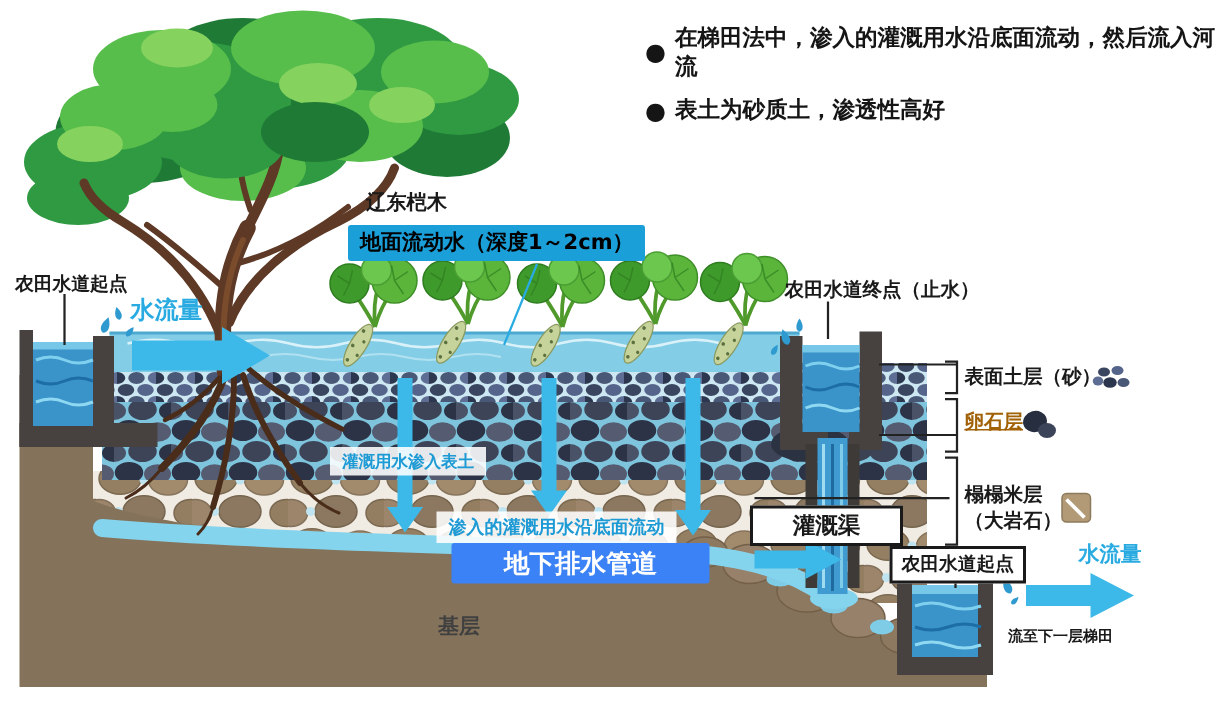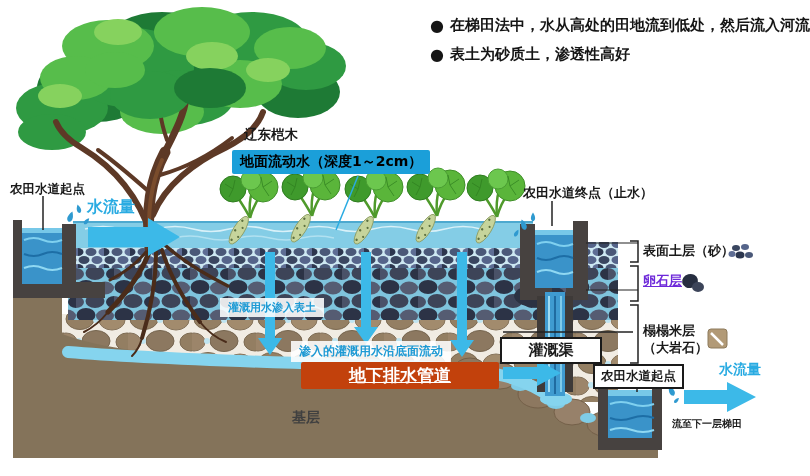--- a/index.html
+++ b/index.html
@@ -272,21 +272,21 @@
     <polygon points="361,252 371,252 371,327 378,327 366,344 354,327 361,327"></polygon>
     <polygon points="457,252 467,252 467,340 474,340 462,357 450,340 457,340"></polygon>
     <polygon points="503,367 537,367 537,360 561,373 537,386 537,379 503,379"></polygon>
   </g>
   <line x1="358" y1="176" x2="336" y2="230" stroke="#29abe2" stroke-width="1.5"></line>
 </svg>
 
 <div id="bullets">
   <div class="bullet-row">
     <span class="bullet-marker">●</span>
-    <span>在梯田法中，水从高处的田地流到低处，然后流入河流</span>
+    <span>在梯田法中，渗入的灌溉用水沿底面流动，然后流入河流</span>
   </div>
   <div class="bullet-row">
     <span class="bullet-marker">●</span>
     <span>表土为砂质土，渗透性高好</span>
   </div>
 </div>
 
 <div class="lbl z3" style="left:244px;top:126px;font-size:13.5px;">辽东桤木</div>
 
 <div class="lbl blue-box z3" style="left:232px;top:150px;">地面流动水（深度1～2cm）</div>
@@ -296,33 +296,33 @@
 <div class="lbl z3" style="left:87px;top:197px;font-size:16px;color:#29abe2;">水流量</div>
 
 <div class="lbl z3" style="left:523px;top:184px;font-size:13px;">农田水道终点（止水）</div>
 
 <div class="lbl seep z3" style="left:220px;top:298px;font-size:11px;padding:2px 8px;">灌溉用水渗入表土</div>
 
 <div class="lbl white-box z3" style="left:500px;top:305px;width:98px;font-size:15px;padding:2px 0;margin-top:32px;">灌溉渠</div>
 
 <div class="lbl seep z3" style="left:291px;top:341px;font-size:12px;padding:2px 8px;font-family:Liberation Mono, monospace;">渗入的灌溉用水沿底面流动</div>
 
-<div class="lbl z3" style="left:301px;top:362px;width:198px;background:#c2410c;color:#fff;
-     font-size:17px;text-align:center;padding:2px 0;border-radius:2px;text-decoration:underline;">地下排水管道</div>
+<div class="lbl z3" style="left:301px;top:362px;width:172px;background:#3b82f6;color:#fff;
+     font-size:17px;text-align:center;padding:2px 0;border-radius:2px;">地下排水管道</div>
 
 <div class="lbl z3" style="left:292px;top:409px;font-size:14px;color:#404040;">基层</div>
 
 <div class="lbl white-box z3" style="left:593px;top:364px;font-size:12.5px;padding:2px 6px;">农田水道起点</div>
 
 <div class="lbl z3" style="left:719px;top:361px;font-size:14px;color:#29abe2;">水流量</div>
 
 <div class="lbl z3" style="left:672px;top:417px;font-size:10px;">流至下一层梯田</div>
 
 <div class="lbl z3" style="left:643px;top:242px;font-size:13px;">表面土层（砂）</div>
 
-<div class="lbl z3" style="left:643px;top:272px;font-size:13px;color:#6d28d9;text-decoration:underline;">卵石层</div>
+<div class="lbl z3" style="left:643px;top:272px;font-size:13px;color:#a16207;text-decoration:underline;">卵石层</div>
 
 <div class="lbl z3" style="left:643px;top:322px;font-size:13px;line-height:17px;">
   <span style="display:block">榻榻米层</span>
   <span style="display:block">（大岩石）</span>
 </div>
 
 </div>
 
 </body></html>

